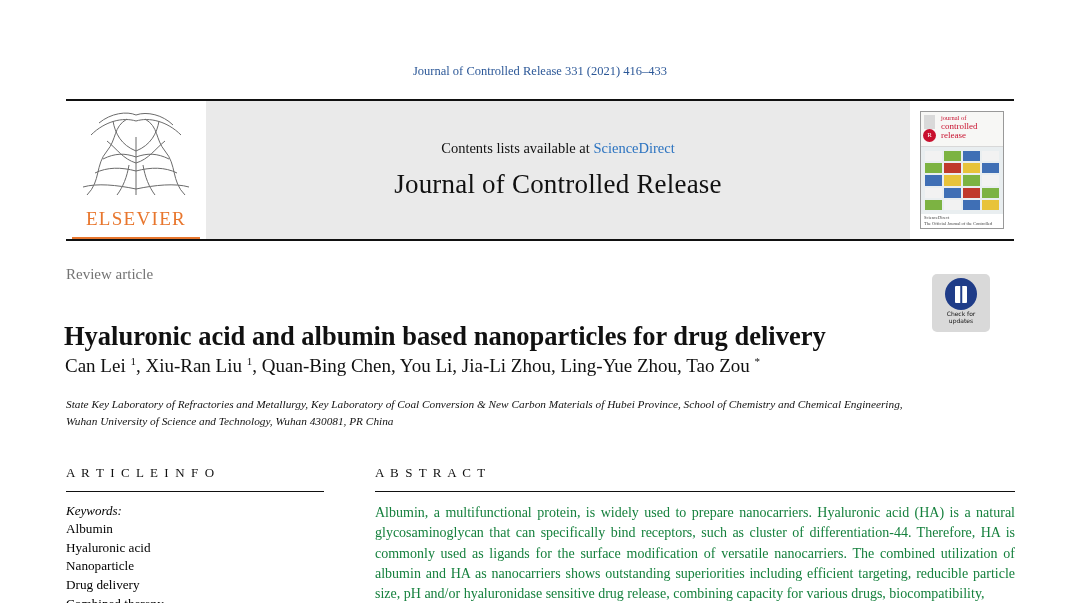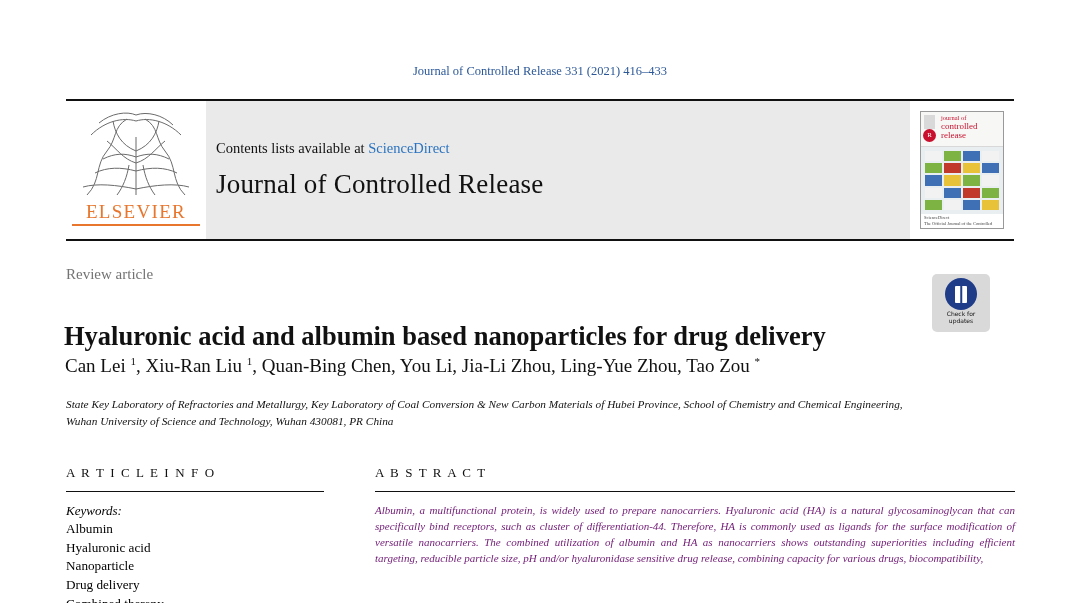--- a/index.html
+++ b/index.html
@@ -51,21 +51,21 @@
     display: flex;
     align-items: stretch;
   }
   .elsevier-logo {
     width: 140px;
     flex: 0 0 140px;
     position: relative;
     display: flex;
     flex-direction: column;
     align-items: center;
-    justify-content: flex-start;
+    justify-content: space-between;
     padding-top: 6px;
     box-sizing: border-box;
   }
   .tree-svg { display: block; }
   .elsevier-word {
     font-family: "Liberation Serif", serif;
     font-size: 19px;
     letter-spacing: 1.3px;
     color: #e8762d;
     font-weight: 400;
@@ -76,21 +76,21 @@
     height: 2px;
     background: #e8762d;
     margin-top: 1px;
   }
 
   .journal-band {
     flex: 1 1 auto;
     background: #eaeaea;
     display: flex;
     flex-direction: column;
-    align-items: flex-start;
+    align-items: center;
     justify-content: center;
     gap: 12px;
     box-sizing: border-box;
     padding: 4px 10px;
   }
   .contents-line {
     font-size: 14.5px;
     color: #111;
   }
   .contents-line a, .homepage-line a {
@@ -329,25 +329,24 @@
   .kw-label {
     font-style: italic;
     font-size: 13px;
     margin-bottom: 1px;
   }
   .kw-list {
     font-size: 13.2px;
     line-height: 1.42;
   }
   .abstract-body {
-    font-size: 11px;
+    font-size: 14px;
     line-height: 1.45;
     text-align: justify;
-    color: #701a75;
-    font-style: italic;
+    color: #15803d;
   }
 </style>
 </head>
 <body>
 
 <div class="page">
 
   <div class="running-head">Journal of Controlled Release 331 (2021) 416–433</div>
 
   <div class="masthead">

